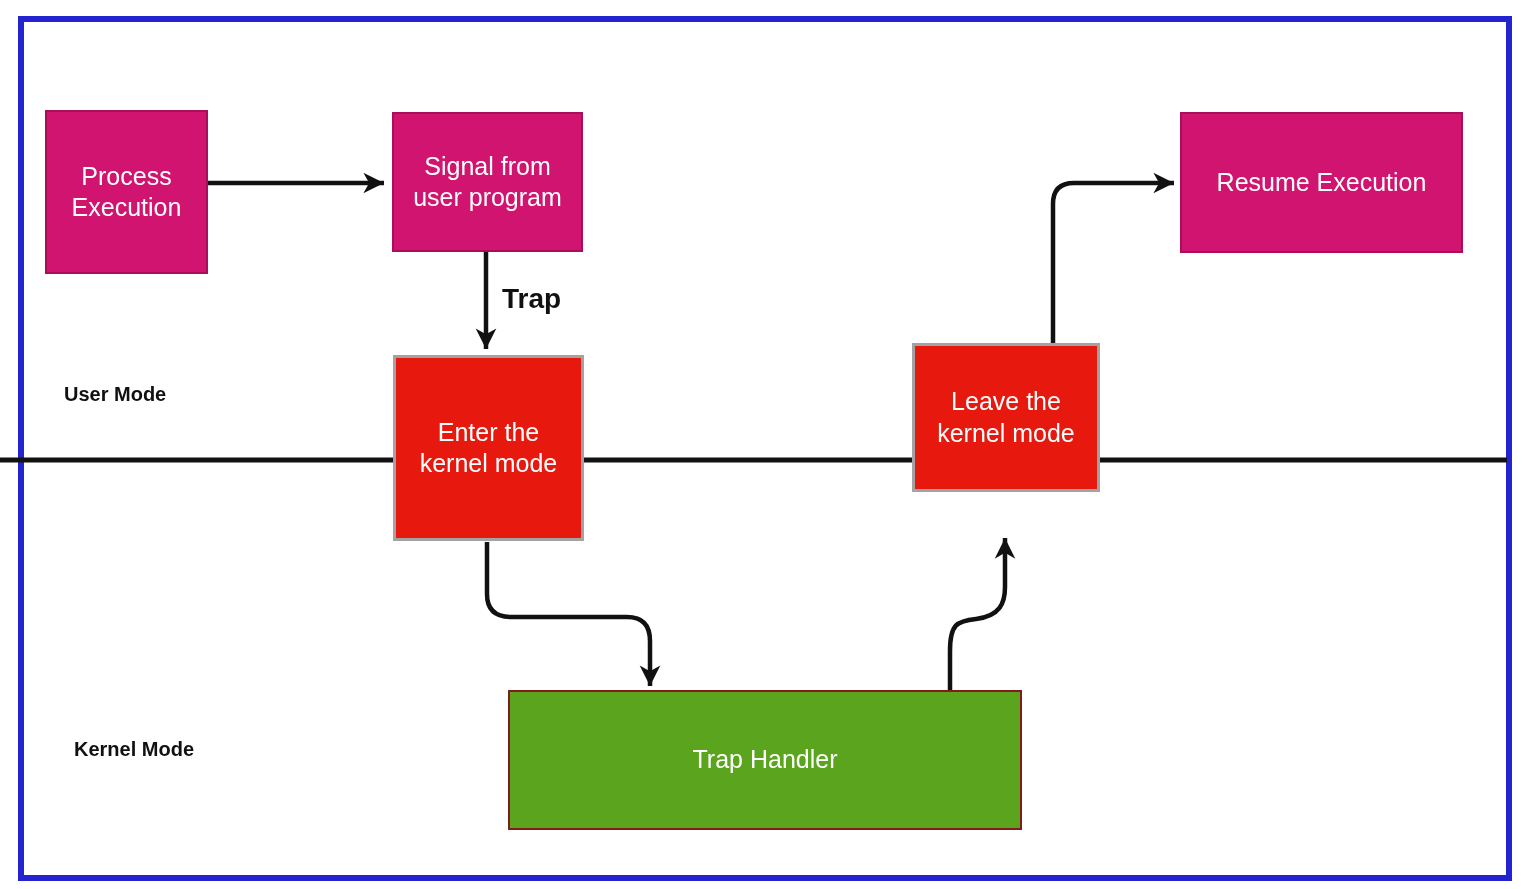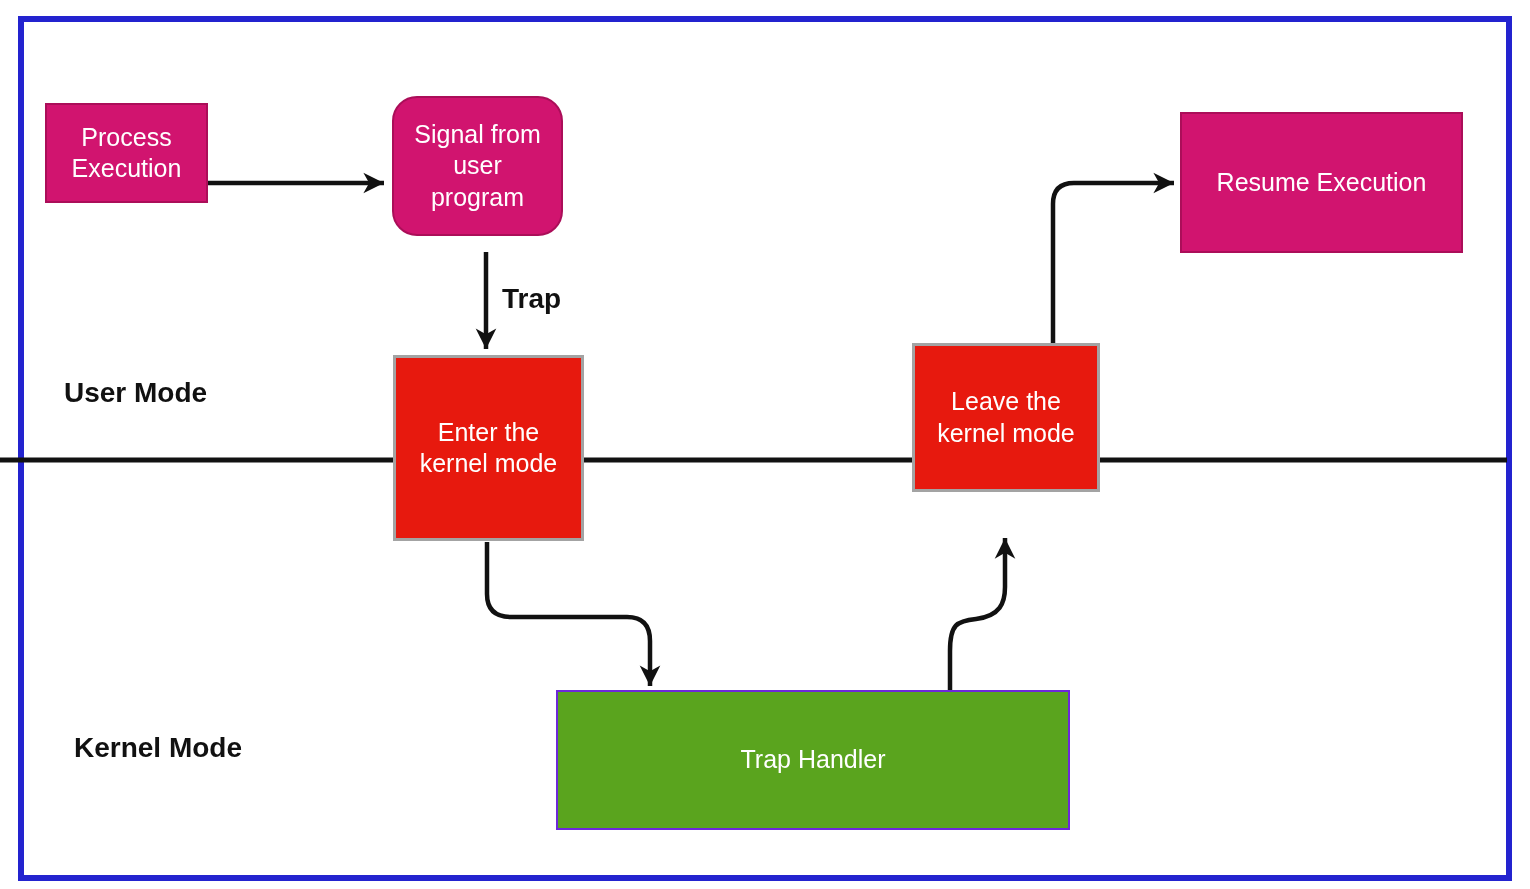--- a/index.html
+++ b/index.html
@@ -39,36 +39,37 @@
     justify-content: center;
     text-align: center;
     color: #ffffff;
     font-size: 25px;
     line-height: 1.26;
     padding: 6px 10px;
     z-index: 3;
   }
   .node.pink   { background: #d1146f; border: 2px solid #ab0e59; }
   .node.red    { background: #e7190e; border: 3px solid #a3a3a3; }
-  .node.green  { background: #5aa41e; border: 2px solid #6d28d9; margin-left: 48px; }
+  .node.green  { background: #5aa41e; border: 2px solid #7f1d1d; }
 
-  .node-process   { left: 45px;   top: 103px; width: 163px; height: 100px; }
-  .node-signal    { left: 392px;  top: 96px; width: 171px; height: 140px; border-radius: 25px; }
+  .node-process   { left: 45px;   top: 110px; width: 163px; height: 164px; }
+  .node-signal    { left: 392px;  top: 112px; width: 191px; height: 140px; }
   .node-resume    { left: 1180px; top: 112px; width: 283px; height: 141px; }
   .node-enter     { left: 393px;  top: 355px; width: 191px; height: 186px; }
   .node-leave     { left: 912px;  top: 343px; width: 188px; height: 149px; }
   .node-traphandler { left: 508px; top: 690px; width: 514px; height: 140px; }
 
   .region-label {
     position: absolute;
     font-weight: bold;
     color: #111111;
-    font-size: 28px;
+    font-size: 20px;
     z-index: 3;
     white-space: nowrap;
+    margin-top: 6px;
   }
   .label-user   { left: 64px; top: 377px; }
   .label-kernel { left: 74px; top: 732px; text-align: right; }
   .edge-label {
     position: absolute;
     left: 502px;
     top: 283px;
     font-weight: bold;
     color: #111111;
     font-size: 28px;

